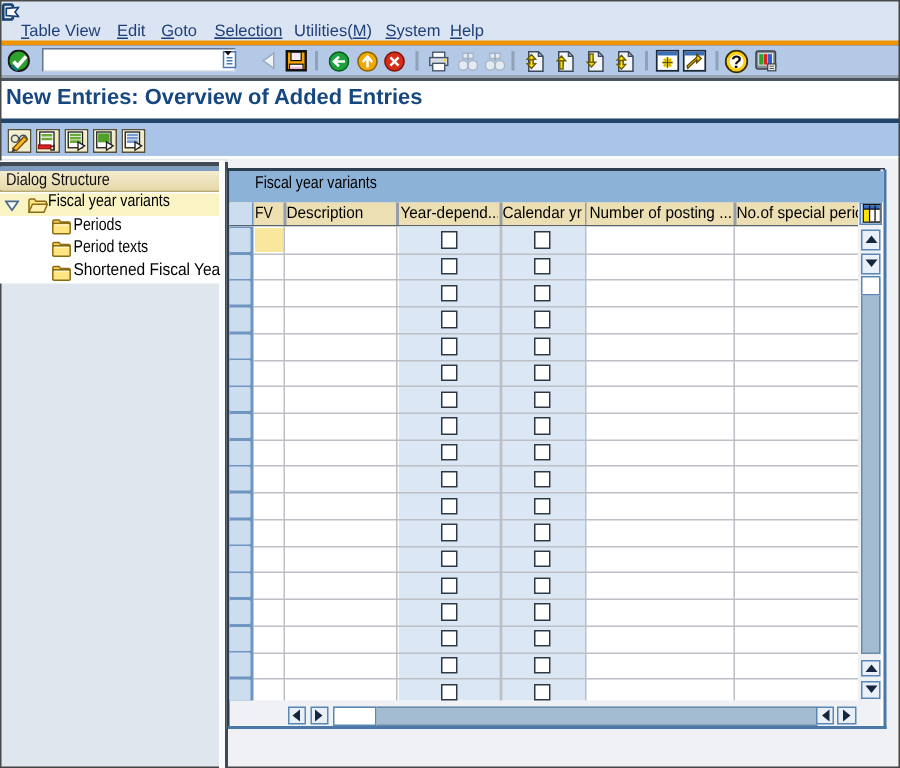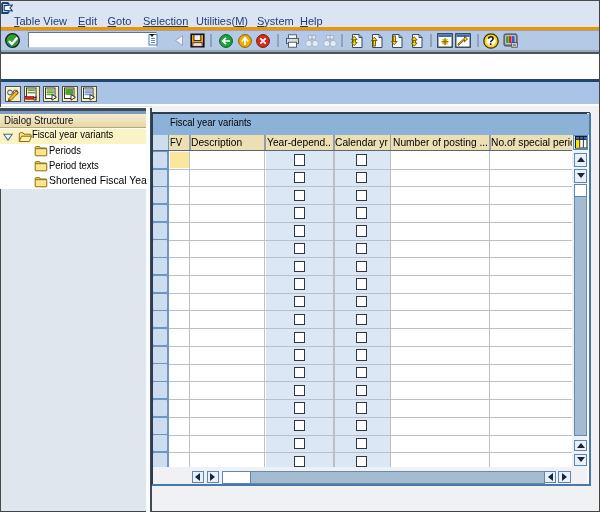--- a/index.html
+++ b/index.html
@@ -172,20 +172,21 @@
       <svg width="15" height="15" viewBox="0 0 15 15">
 <rect x="1" y="1" width="13" height="12" rx="1.5" fill="#8a9098" stroke="#3a4048" stroke-width="1"></rect>
 <rect x="2.6" y="2.6" width="9.8" height="8" fill="#fff"></rect>
 <rect x="3.1" y="3.1" width="2.6" height="7" fill="#2fa12f"></rect>
 <rect x="6" y="3.1" width="2.6" height="7" fill="#e02020"></rect>
 <rect x="8.9" y="3.1" width="2.8" height="7" fill="#2f5fd0"></rect>
 <rect x="8.8" y="9.6" width="5.4" height="4.6" fill="#e8e8e8" stroke="#3a4048" stroke-width="0.8"></rect>
 <path d="M10 11.2 h3 M10 12.6 h3" stroke="#555" stroke-width="0.7"></path>
 </svg>
     </div>
+<div style="position:absolute;left:4px;top:56.5px;font-family:'Liberation Sans',sans-serif;font-size:14.6px;font-weight:bold;color:#17477f;white-space:nowrap;">New Entries: Overview of Added Entries</div>
 <div style="position:absolute;left:5px;top:85.5px;width:16px;height:16px;">
       <svg width="16" height="16" viewBox="0 0 16 16">
 <rect x="0.5" y="0.5" width="15" height="15" fill="#f3ecca" stroke="#54503a"></rect>
 <path d="M1.5 14.5 v-13 h13" stroke="#fbf6e2" fill="none"></path>
 <circle cx="5" cy="6.5" r="2.4" fill="none" stroke="#445266" stroke-width="1"></circle>
 <circle cx="10.5" cy="6.5" r="2.4" fill="none" stroke="#445266" stroke-width="1"></circle>
 <path d="M7.4 6.5 h0.9" stroke="#445266"></path>
 <path d="M3.5 13 L11 5 l2.3 1.8 L6 14.5 z" fill="#ffb31f" stroke="#6b4a00" stroke-width="0.8"></path>
 <path d="M3.5 13 l-0.7 2.5 L5.3 14.7 z" fill="#333"></path>
       </svg>

